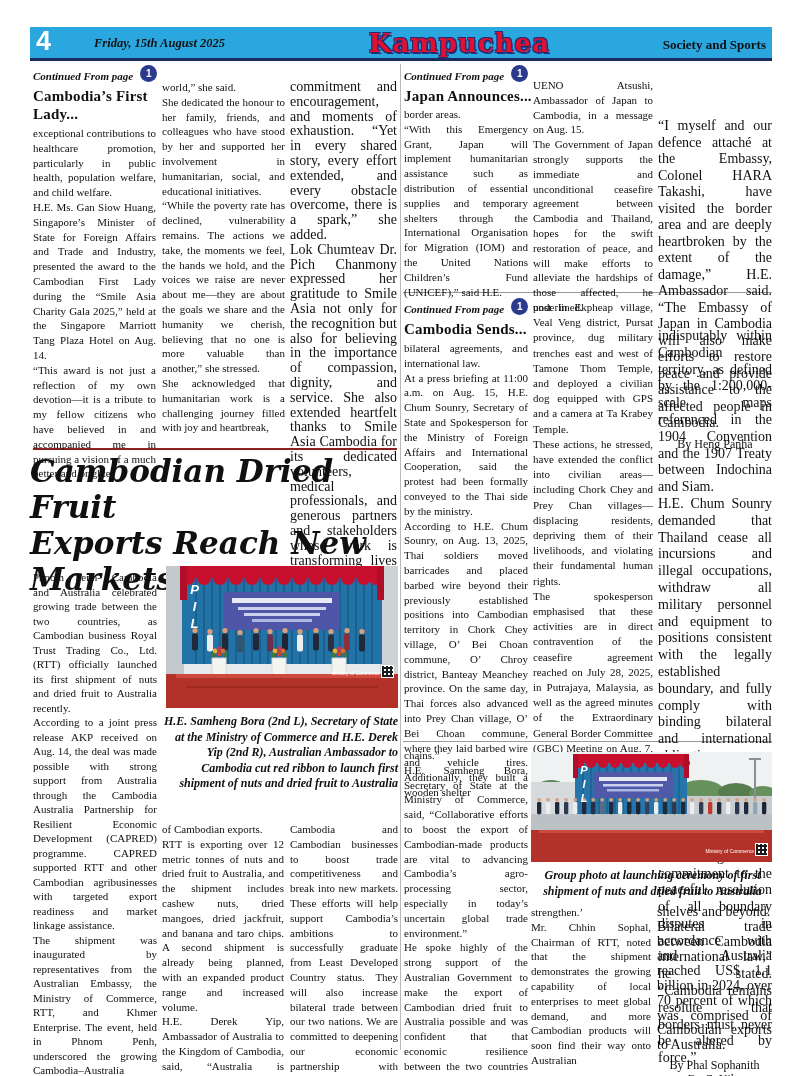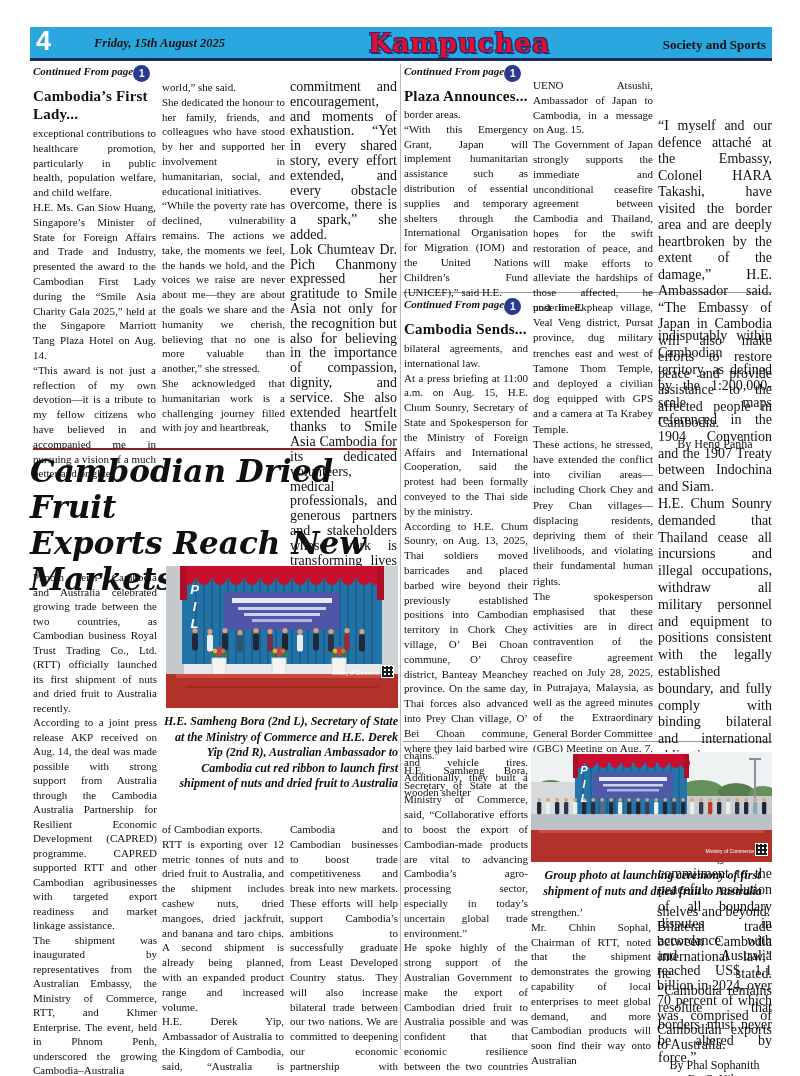--- a/index.html
+++ b/index.html
@@ -18,21 +18,21 @@
   .section{position:absolute;right:34px;top:37px;font-weight:bold;font-size:13px;}
   
   .vrule{position:absolute;width:1px;background:#b9b9b9;}
   .hrule{position:absolute;height:1px;background:#9a9a9a;}
   .hrule-red{position:absolute;height:2px;background:#8a2020;}
   
   .col{position:absolute;text-align:justify;font-size:11px;line-height:14.8px;white-space:pre-line;}
   .colwrap{position:absolute;}
   .colwrap .txt{text-align:justify;font-size:14px;line-height:14.8px;white-space:pre-line;}
   .contf{position:absolute;font-weight:bold;font-style:italic;font-size:11px;
-       display:flex;align-items:flex-start;}
+       display:flex;align-items:flex-end;gap:7px;}
   .badge{display:inline-flex;align-items:center;justify-content:center;width:17px;height:17px;
        border-radius:50%;background:#2b3a8c;color:#fff;font-style:normal;
        font-family:"Liberation Sans",sans-serif;font-size:10px;font-weight:bold;}
   .stitle{position:absolute;font-weight:bold;font-size:15px;line-height:18px;
        letter-spacing:.2px;white-space:pre-line;}
   .nowrap{white-space:nowrap;}
   .byl{font-size:12px;text-align:center;margin-top:5px;}
   .bighead{position:absolute;font-family:"DejaVu Serif",serif;font-weight:bold;font-style:italic;
        font-size:31px;line-height:36px;white-space:pre-line;}
   .caption{position:absolute;font-weight:bold;font-style:italic;font-size:12px;line-height:15.5px;
@@ -78,21 +78,21 @@
   <div class="colwrap" style="left:290px;top:80px;width:107px;">
     <div class="txt">commitment and encouragement, and moments of exhaustion. “Yet in every shared story, every effort extended, and every obstacle overcome, there is a spark,” she added.
 Lok Chumteav Dr. Pich Chanmony expressed her gratitude to Smile Asia not only for the recognition but also for believing in the importance of compassion, dignity, and service. She also extended heartfelt thanks to Smile Asia Cambodia for its dedicated volunteers, medical professionals, and generous partners and stakeholders whose work is transforming lives and strengthening communities in Cambodia.</div>
     <div class="byl">By L Vy</div>
   </div>
 
   <div class="contf" style="left:404px;top:65px;">
     <span>Continued From page</span>
     <span class="badge">1</span>
   </div>
-  <div class="stitle nowrap" style="left:404px;top:87px;">Plaza Announces...</div>
+  <div class="stitle nowrap" style="left:404px;top:87px;">Japan Announces...</div>
   <div class="col" style="left:404px;top:107px;width:124px;">border areas.
 “With this Emergency Grant, Japan will implement humanitarian assistance such as distribution of essential supplies and temporary shelters through the International Organisation for Migration (IOM) and the United Nations Children’s Fund (UNICEF),” said H.E.</div>
   <div class="col" style="left:533px;top:78px;width:120px;">UENO Atsushi, Ambassador of Japan to Cambodia, in a message on Aug. 15.
 The Government of Japan strongly supports the immediate and unconditional ceasefire agreement between Cambodia and Thailand, hopes for the swift restoration of peace, and will make efforts to alleviate the hardships of those affected, he underlined.</div>
   <div class="colwrap" style="left:658px;top:78px;width:114px;">
     <div class="txt" style="line-height:16.5px;margin-top:40px;">“I myself and our defence attaché at the Embassy, Colonel HARA Takashi, have visited the border area and are deeply heartbroken by the extent of the damage,” H.E. Ambassador said. “The Embassy of Japan in Cambodia will also make efforts to restore peace and provide assistance to the affected people in Cambodia.</div>
     <div class="byl">By Heng Panha</div>
   </div>
 
   <div class="contf" style="left:404px;top:298px;">

